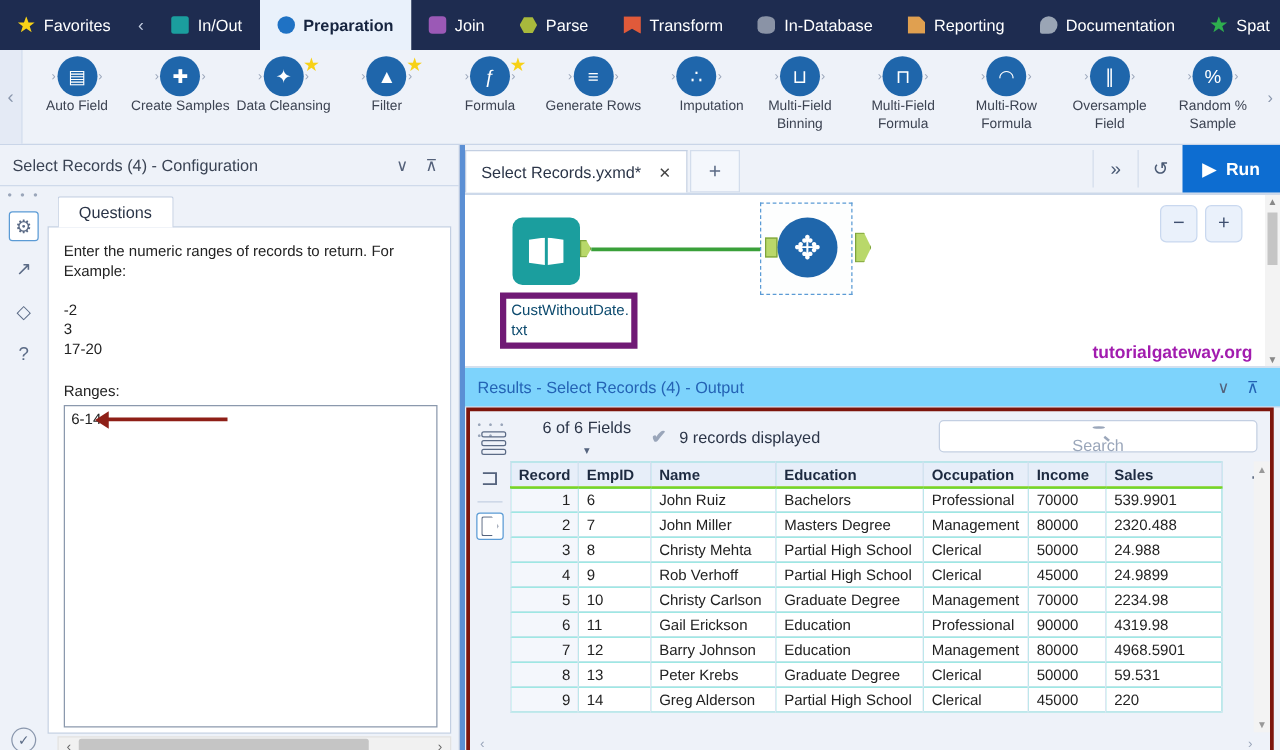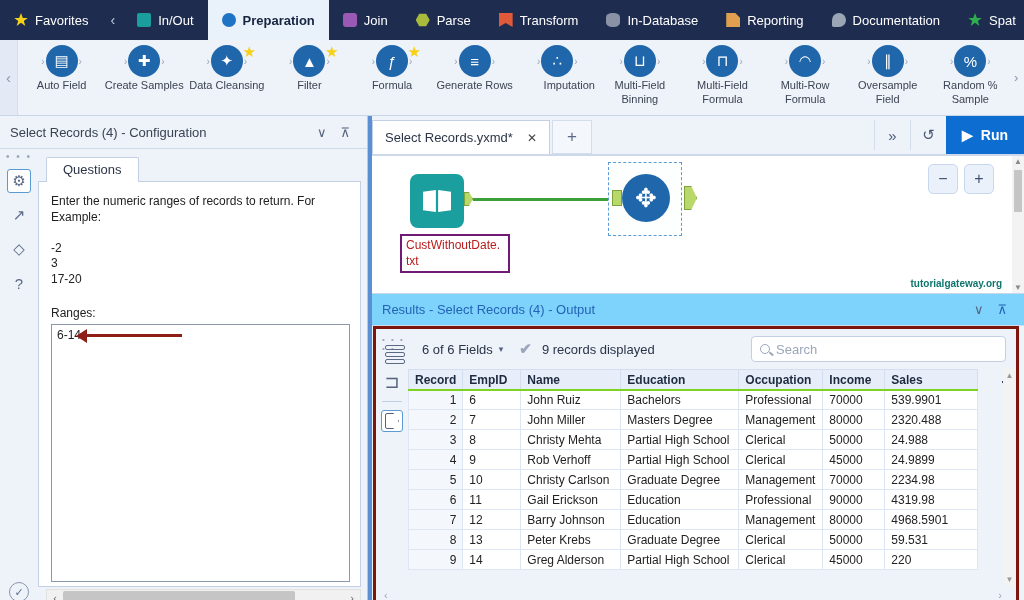--- a/index.html
+++ b/index.html
@@ -83,44 +83,44 @@
     display:flex; align-items:center; justify-content:center; }
   .book { width:28px; height:22px; background:#fff; clip-path:polygon(0 8%,46% 0,46% 100%,0 92%, 0 8%); }
   .book2 { width:28px; height:22px; background:#fff; clip-path:polygon(54% 0,100% 8%,100% 92%,54% 100%); margin-left:-28px; }
   .in-anchor-out { position:absolute; left:92px; top:36px; width:9px; height:14px; background:#b9d86a; border:1px solid #7ea33c; clip-path:polygon(0 0,55% 0,100% 50%,55% 100%,0 100%); }
   .wire { position:absolute; left:101px; top:42px; width:143px; height:3px; background:#3aa03a; }
   .sel-box { position:absolute; left:236px; top:6px; width:74px; height:74px; border:1.5px dashed #5b9bd5; background:#fdfefe; }
   .sel-tool { position:absolute; left:250px; top:18px; width:48px; height:48px; background:#1f66ab; border-radius:50%;
     display:flex; align-items:center; justify-content:center; color:#fff; font-size:26px; }
   .sel-in { position:absolute; left:240px; top:34px; width:10px; height:16px; background:#b9d86a; border:1px solid #7ea33c; }
   .sel-out { position:absolute; left:312px; top:30px; width:13px; height:24px; background:#b9d86a; border:1px solid #7ea33c; clip-path:polygon(0 0,55% 0,100% 50%,55% 100%,0 100%); }
-  .tool-caption { position:absolute; left:28px; top:78px; width:110px; border:2px solid #701a75; background:#fff;
-    font-size:12px; color:#b91c1c; padding:2px 4px; line-height:1.3; }
+  .tool-caption { position:absolute; left:28px; top:78px; width:110px; border:5px solid #701a75; background:#fff;
+    font-size:12px; color:#0c4a6e; padding:2px 4px; line-height:1.3; }
   .zoomctrl { position:absolute; right:30px; top:8px; display:flex; gap:6px; }
   .zbtn { width:30px; height:30px; background:#eaf1fb; border:1px solid #c9d8ef; border-radius:5px;
     display:flex; align-items:center; justify-content:center; color:#3f5070; font-size:16px; }
-  .watermark { position:absolute; right:22px; bottom:4px; color:#0f766e; font-weight:bold; font-size:10px; }
+  .watermark { position:absolute; right:22px; bottom:4px; color:#a21caf; font-weight:bold; font-size:14px; }
   .vscroll { position:absolute; right:0; top:0; bottom:0; width:12px; background:#f3f3f3; }
   .vscroll .vthumb { position:absolute; top:14px; left:2px; width:8px; height:42px; background:#c5c5c5; }
   .vscroll .va { position:absolute; left:0; width:12px; text-align:center; color:#888; font-size:8px; }
 
   .results-header { height:32px; background:#7dd3fc; display:flex; align-items:center; padding:0 10px; font-size:13px; color:#2463b5; border-bottom:1px solid #cfdaeb; }
   .results-header .sp { flex:1; }
 
   .results-wrap { flex:1; background:#eef2f9; padding:0 5px 3px 1px; min-height:0; }
   .red-box { height:100%; border:3px solid #7d150c; background:#eef2f9; display:flex; flex-direction:column; min-height:0; }
   .res-toolbar { height:40px; display:flex; align-items:center; gap:10px; padding:0 10px 0 6px; }
   .res-strip-ic { width:26px; display:flex; flex-direction:column; align-items:center; gap:2px; }
   .bars { width:20px; height:5px; border:1px solid #5b6b86; border-radius:2px; }
-  .fields-dd { font-size:13px; color:#2b3548; display:flex; gap:6px; align-items:center; margin-left:4px; }
+  .fields-dd { font-size:13px; color:#2b3548; display:flex; gap:6px; align-items:center; margin-left:16px;flex-direction:column; }
   .fields-dd .caret { font-size:9px; color:#55647e; }
   .grey-check { color:#9aa6ba; font-size:15px; font-weight:bold; margin-left:6px; }
   .rec-count { font-size:13px; color:#2b3548; }
   .searchbox { margin-left:auto; width:255px; height:26px; background:#fff; border:1px solid #c3cfe2; border-radius:4px;
-    display:flex; align-items:center; gap:6px; padding:4px 8px; }
+    display:flex; align-items:center; gap:6px; padding:4px 8px;flex-direction:column; }
   .mag { width:10px; height:10px; border:1.5px solid #9aa6ba; border-radius:50%; position:relative; }
   .mag:after { content:""; position:absolute; left:8px; top:8px; width:5px; height:1.5px; background:#9aa6ba; transform:rotate(40deg); }
   .search-ph { color:#9aa6ba; font-size:13px; }
 
   .res-main { flex:1; display:flex; min-height:0; }
   .anchor-strip { width:32px; display:flex; flex-direction:column; align-items:center; gap:8px; padding-top:2px; }
   .anch { width:22px; height:22px; display:flex; align-items:center; justify-content:center; color:#55647e; font-size:16px; border:1px solid transparent; border-radius:3px; }
   .anch .dshape { width:14px; height:16px; border:1.5px solid #55647e; border-radius:2px; clip-path:polygon(0 0,60% 0,100% 50%,60% 100%,0 100%); }
   .anch.sel { border-color:#5b9bd5; background:#fff; }
   .anch-sep { width:20px; border-top:1px solid #c3cfe2; }

